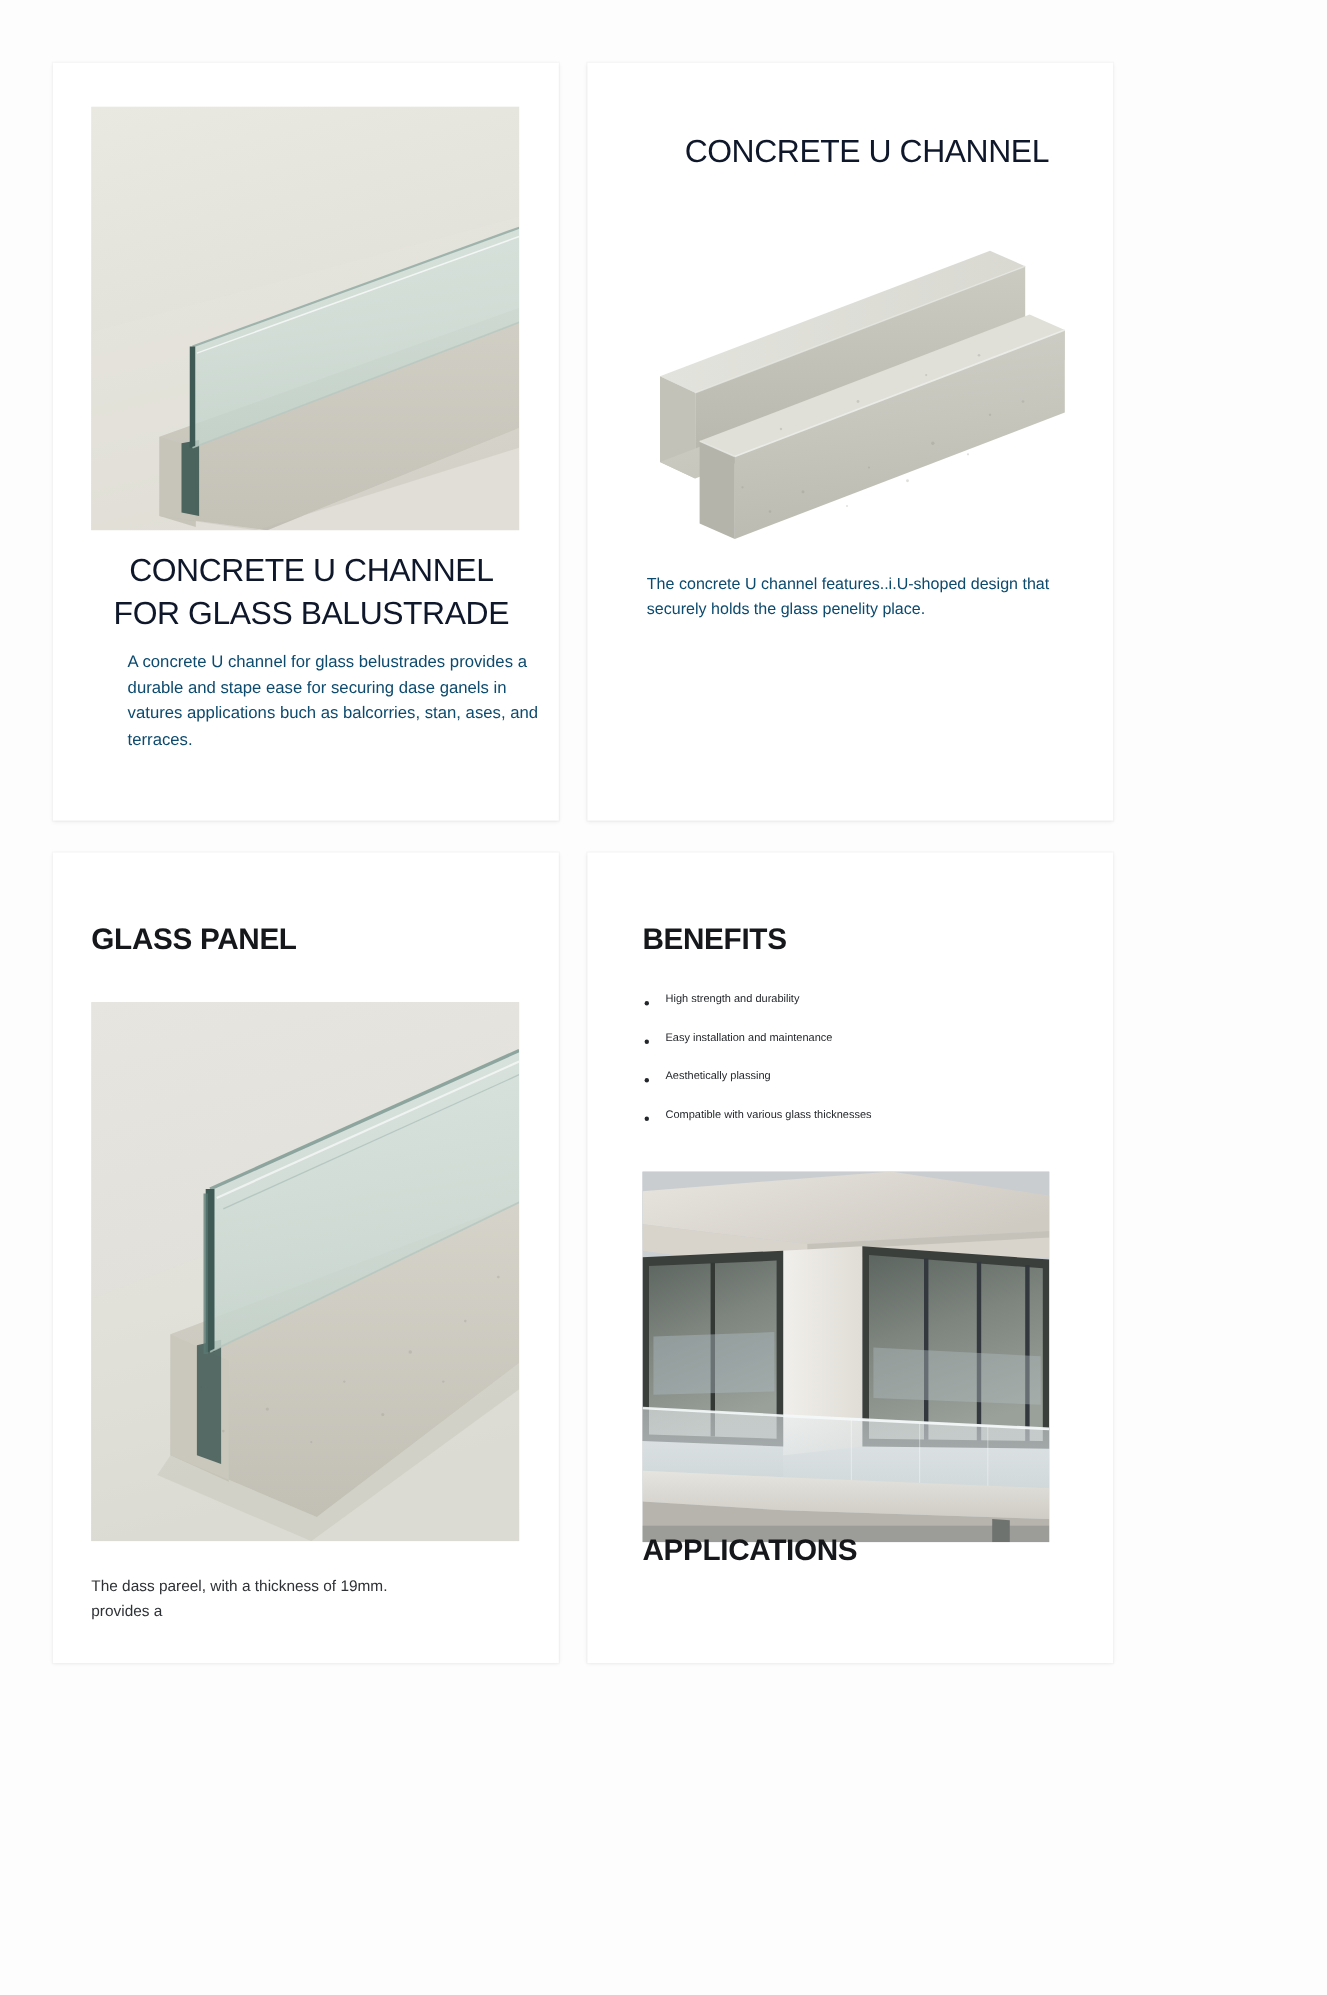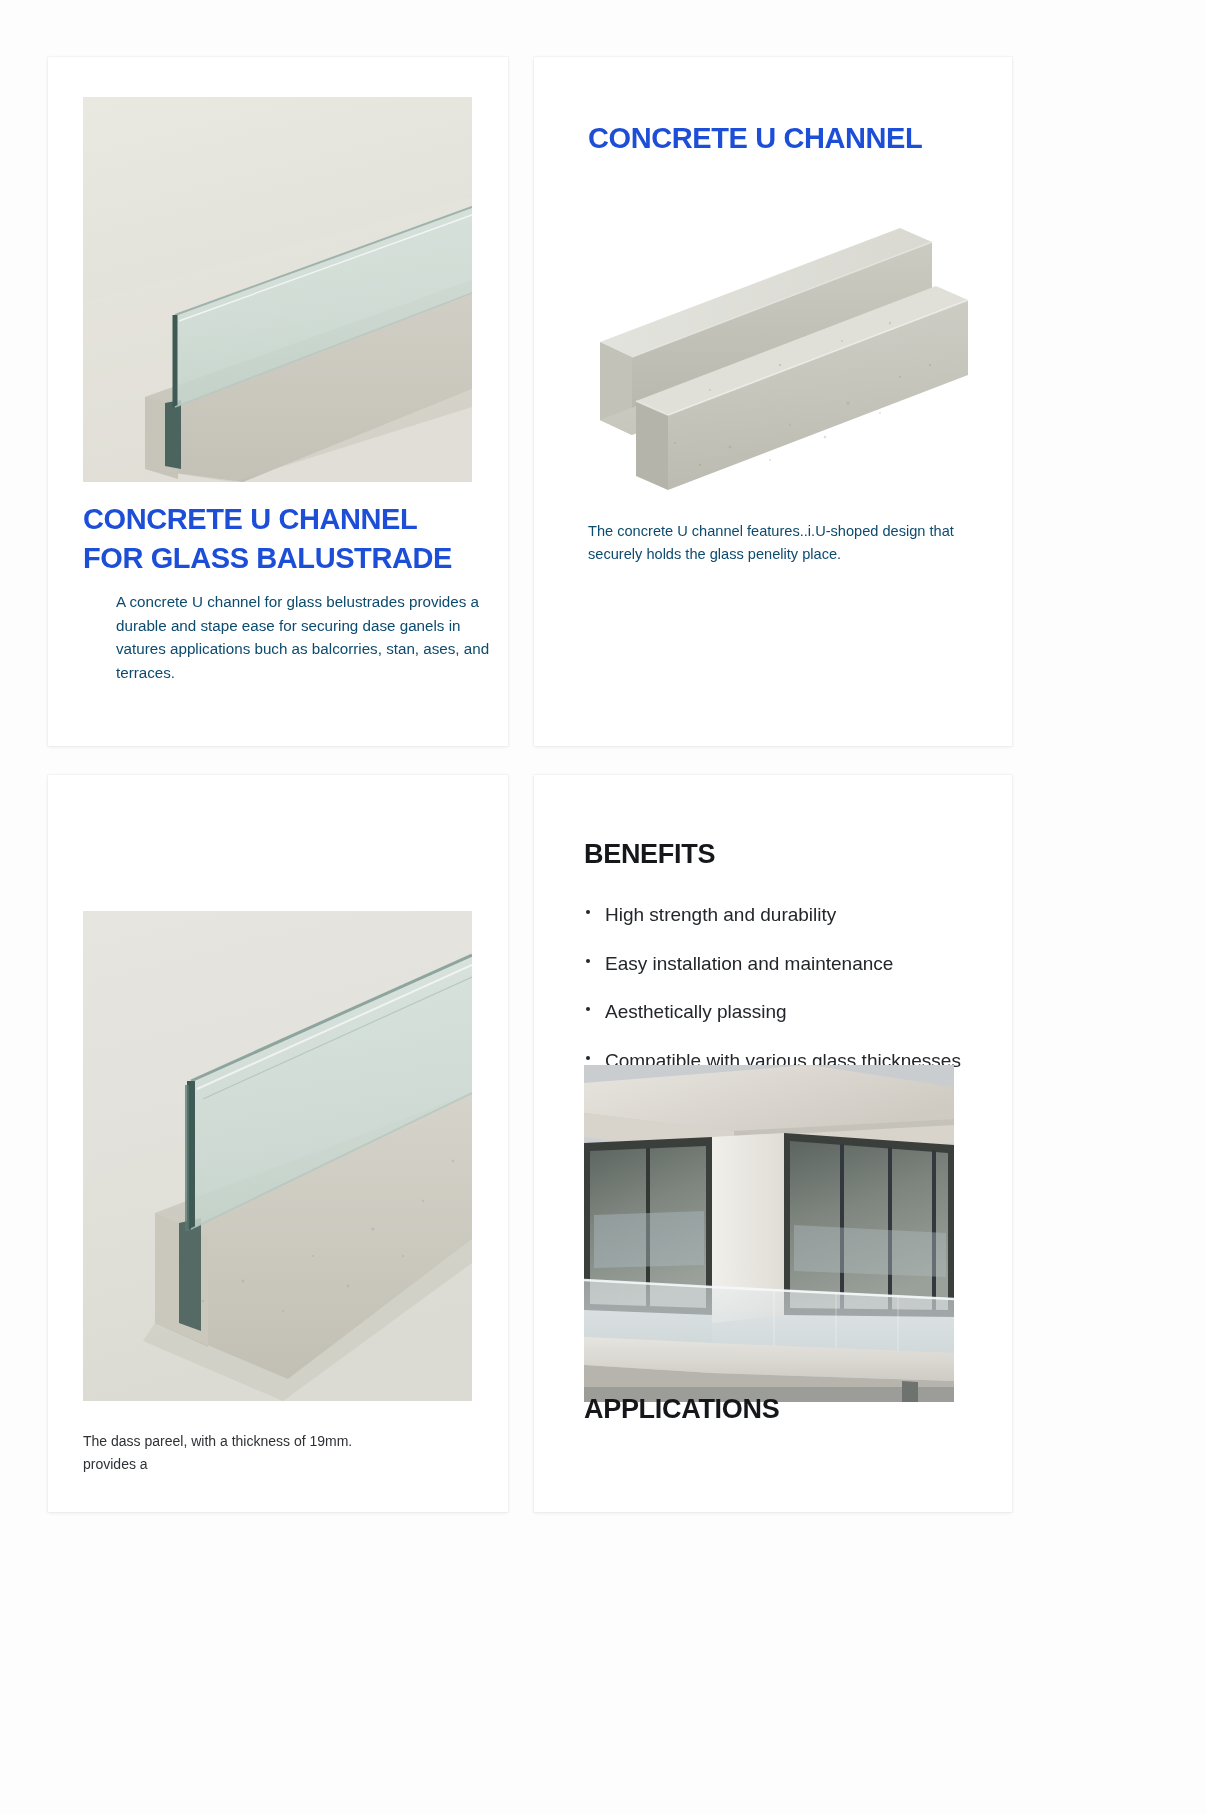--- a/index.html
+++ b/index.html
@@ -28,24 +28,25 @@
   }
 
   #card-1 { left: 48px;  top: 57px;  width: 460px; height: 689px; }
   #card-2 { left: 534px; top: 57px;  width: 478px; height: 689px; }
   #card-3 { left: 48px;  top: 775px; width: 460px; height: 737px; }
   #card-4 { left: 534px; top: 775px; width: 478px; height: 737px; }
 
   
   .h-title {
     font-size: 29px;
-    font-weight: bold;
+    font-weight: normal;
     letter-spacing: -0.4px;
     line-height: 1.33;
-    color: #1d4ed8;
+    color: #0f172a;
+    text-align: center;
   }
   .h-title-sm {
     font-size: 27px;
     font-weight: bold;
     letter-spacing: -0.3px;
     line-height: 1.3;
     color: #15171a;
   }
   .body-text {
     font-size: 15.2px;
@@ -60,21 +61,21 @@
   .caption-text {
     font-size: 14px;
     line-height: 1.62;
     color: #2e3135;
   }
 
   .bullets { list-style: none; }
   .bullets li {
     position: relative;
     padding-left: 21px;
-    font-size: 19px;
+    font-size: 10px;
     line-height: 1.5;
     color: #23262a;
     margin-bottom: 20px;
   }
   .bullets li:last-child { margin-bottom: 0; }
   .bullets li .dot {
     position: absolute;
     left: 2px; top: 9px;
     width: 4px; height: 4px;
     border-radius: 50%;
@@ -250,20 +251,21 @@
         <path d="M56 186 L88 200" stroke="#eaeae6" stroke-width="1.4" fill="none" opacity="0.85"></path>
         <path d="M52 142 L352 27" stroke="#e7e7e2" stroke-width="1.4" fill="none" opacity="0.8"></path>
       </svg>
     </div>
 
     <p class="body-text small p2a">The concrete U channel features..i.U-shoped design that securely holds the glass penelity place.</p>
   </div>
 
   <div class="card" id="card-3">
 
+    <div class="h-title-sm t3">GLASS PANEL</div>
 
     <div class="photo3">
       <svg width="389" height="490" viewBox="0 0 389 490">
         <defs>
           <linearGradient id="bg3" x1="0" y1="0" x2="0.2" y2="1">
             <stop offset="0" stop-color="#e6e5e0"></stop>
             <stop offset="0.55" stop-color="#e1e0da"></stop>
             <stop offset="1" stop-color="#d5d4cc"></stop>
           </linearGradient>
           <linearGradient id="glassG3" x1="0" y1="0" x2="0.15" y2="1">

